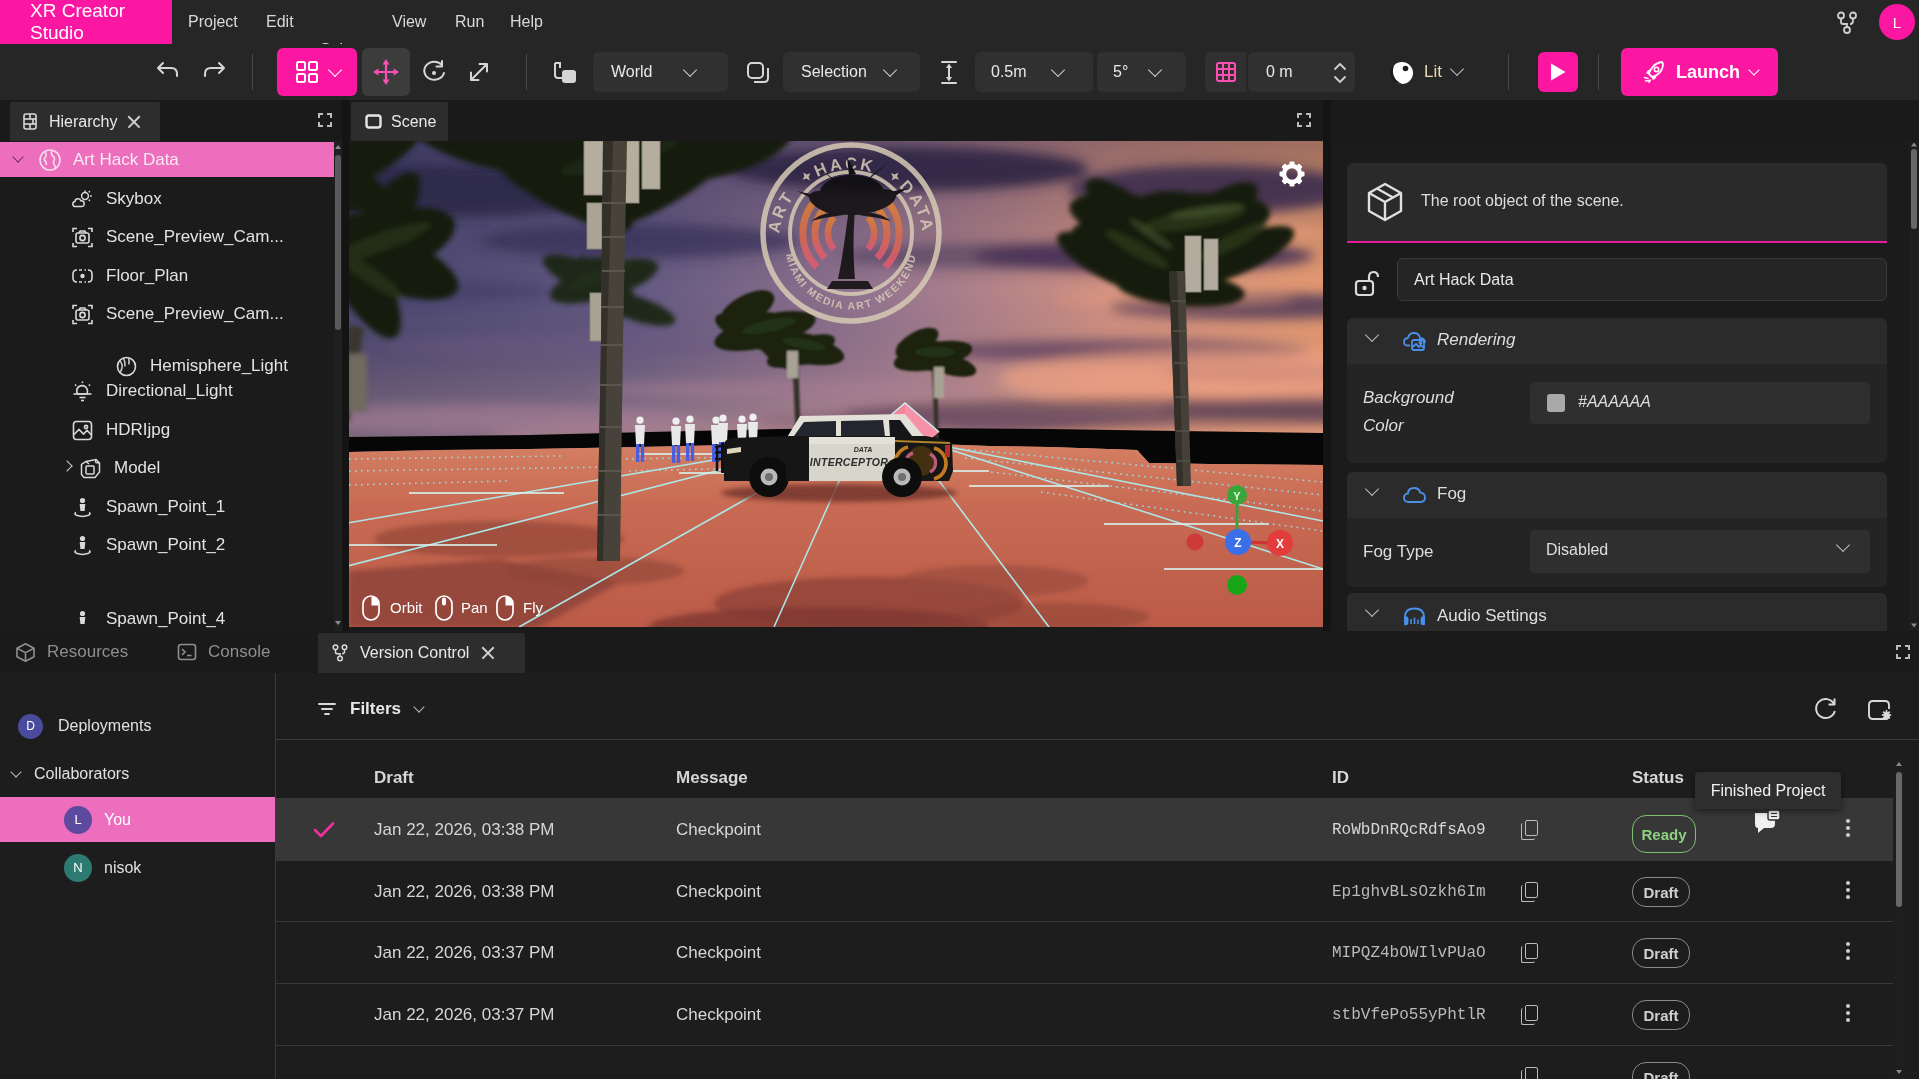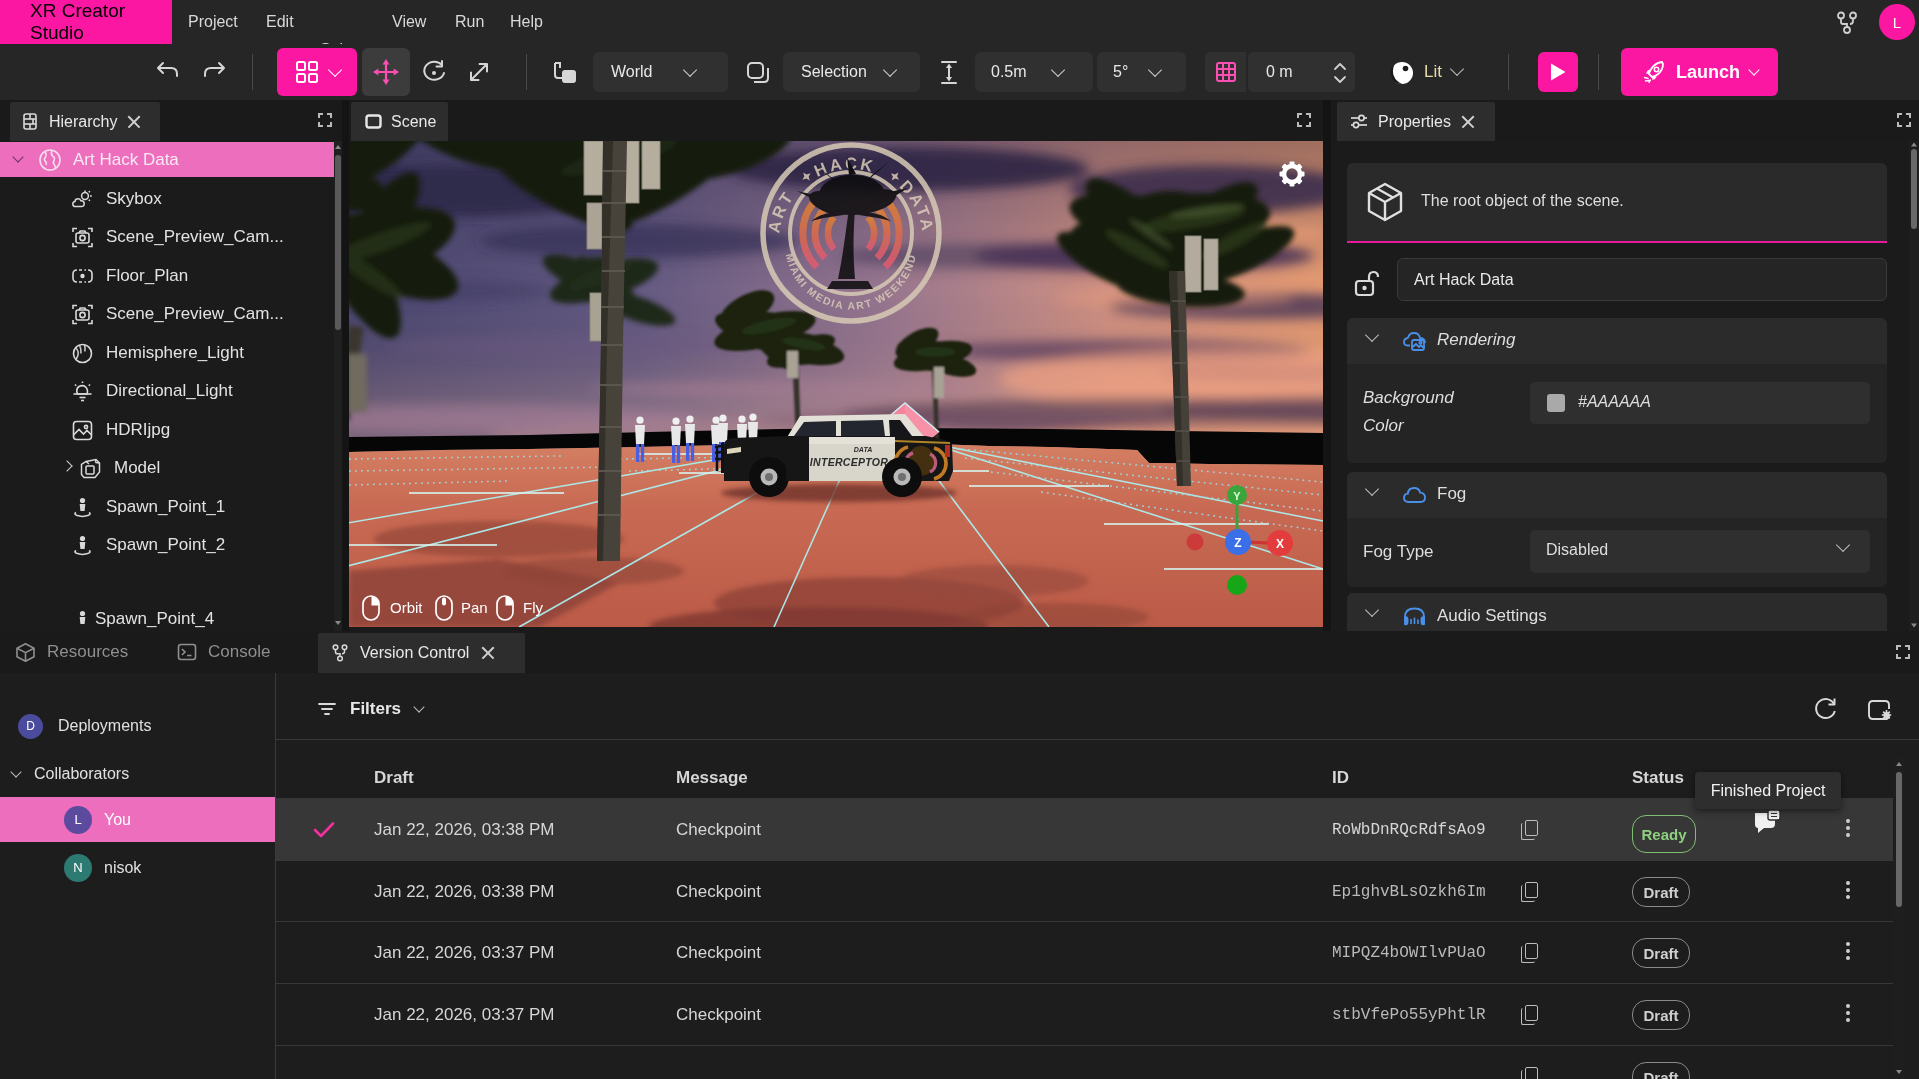--- a/index.html
+++ b/index.html
@@ -4,21 +4,21 @@
 <style>
 * { margin:0; padding:0; box-sizing:border-box; }
 html,body { width:1919px; height:1079px; background:#141414; overflow:hidden;
   font-family:"Liberation Sans", sans-serif; }
 #app { position:absolute; top:0; left:0; width:1919px; height:1079px; }
 .abs { position:absolute; }
 .flex { display:flex; align-items:center; }
 
 #menubar { position:absolute; top:0; left:0; width:1919px; height:44px; background:#262626; }
 #logo { position:absolute; top:0; left:0; width:172px; height:44px; background:#fb17a1;
-  color:#000000; font-size:19px; display:flex; align-items:center; justify-content:center;padding-left:30px; }
+  color:#ffffff; font-size:19px; display:flex; align-items:center; justify-content:center;padding-left:30px; }
 .menuitem { position:absolute; top:0; height:44px; display:flex; align-items:center;
   color:#d9d9d9; font-size:16px; }
 
 #toolbar { position:absolute; top:44px; left:0; width:1919px; height:56px; background:#262626; }
 .tbtn { position:absolute; border-radius:6px; display:flex; align-items:center; justify-content:center; }
 .tsep { position:absolute; width:1px; height:36px; top:10px; background:#4a4a4a; }
 .ddbox { position:absolute; top:8px; height:40px; background:#303030; border-radius:6px;
   display:flex; align-items:center; color:#e8e8e8; font-size:16px; }
 .chev { width:10px; height:10px; border-right:1.8px solid #cfcfcf; border-bottom:1.8px solid #cfcfcf;
   transform:rotate(45deg); margin-top:-5px; }
@@ -299,21 +299,21 @@
         <svg width="23" height="23" viewBox="0 0 23 23" style="margin-left:71px;">
           <g fill="none" stroke="#d9d9d9" stroke-width="1.6">
             <path d="M2 6 L2 2.5 L6 2.5 M17 2.5 L21 2.5 L21 6 M21 17 L21 20.5 L17 20.5 M6 20.5 L2 20.5 L2 17"></path>
             <rect x="5" y="7" width="13" height="10" rx="2"></rect>
             <circle cx="11.5" cy="12" r="2.6"></circle>
             <path d="M8 7 L9.2 5 L13.8 5 L15 7"></path>
           </g>
         </svg>
         <span style="margin-left:12px;">Scene_Preview_Cam...</span>
       </div>
-      <div class="hrow" style="top:193px;">
+      <div class="hrow" style="top:206px;margin-left:44px;">
         <svg width="23" height="23" viewBox="0 0 23 23" style="margin-left:71px;">
           <g fill="none" stroke="#d9d9d9" stroke-width="1.6">
             <circle cx="11.5" cy="11.5" r="9"></circle>
             <path d="M4.5 5.5 Q8 9 7 13 Q6.5 15.5 4.8 17.2 M8.5 3 Q10.5 7.5 10 11.5 M13.5 2.8 Q14.5 6 13.8 9.5" opacity="0.9"></path>
           </g>
         </svg>
         <span style="margin-left:12px;">Hemisphere_Light</span>
       </div>
       <div class="hrow" style="top:231px;">
         <svg width="23" height="23" viewBox="0 0 23 23" style="margin-left:71px;">
@@ -370,21 +370,21 @@
         </svg>
         <span style="margin-left:12px;">Spawn_Point_2</span>
       </div>
       <div class="hrow" style="top:462px;height:26px;overflow:hidden;align-items:flex-start;padding-top:6px;">
         <svg width="23" height="23" viewBox="0 0 23 23" style="margin-left:71px;">
           <g fill="#d9d9d9">
             <circle cx="11.5" cy="4.5" r="2.6"></circle>
             <path d="M8.7 8 L14.3 8 L13.6 15 L9.4 15 Z"></path>
           </g>
         </svg>
-        <span style="margin-left:1px;">Spawn_Point_4</span>
+        <span style="margin-left:12px;">Spawn_Point_4</span>
       </div>
 
       <div class="abs" style="left:334px;top:0;width:8px;height:490px;background:#202020;">
         <div class="abs" style="left:1px;top:14px;width:6px;height:175px;background:#5a5a5a;border-radius:3px;"></div>
         <svg class="abs" style="left:0;top:2px;" width="8" height="8" viewBox="0 0 8 8">
             <path d="M1 6 L4 2 L7 6 Z" fill="#8a8a8a"></path>
           </svg>
         <svg class="abs" style="left:0;top:478px;" width="8" height="8" viewBox="0 0 8 8">
             <path d="M1 2 L4 6 L7 2 Z" fill="#8a8a8a"></path>
           </svg>
@@ -777,35 +777,20 @@
         <path d="M22.5 455.5 Q29.5 456.5 29.5 463 L29.5 464.5 L22.5 464.5 Z" fill="#fff"></path>
         <rect x="93" y="456.5" width="4" height="8" rx="2" fill="#fff"></rect>
         <path d="M156.5 455.5 Q163.5 456.5 163.5 463 L163.5 464.5 L156.5 464.5 Z" fill="#fff"></path>
         <text x="41" y="472">Orbit</text>
         <text x="112" y="472">Pan</text>
         <text x="174" y="472">Fly</text>
       </g>
     </svg>
   </div>
   <div id="props">
-    <div class="tabbar" style="left:0;top:0;width:588px;height:41px;">
-      <div class="tab" style="left:6px;width:158px;">
-        <svg width="20" height="20" viewBox="0 0 20 20" style="margin:0 9px 0 12px;">
-          <g stroke="#d9d9d9" stroke-width="1.7" fill="none">
-            <line x1="2" y1="6" x2="18" y2="6"></line>
-              <line x1="2" y1="13" x2="18" y2="13"></line>
-            <circle cx="12.5" cy="6" r="2.6" fill="#1f1f1f"></circle>
-            <circle cx="7" cy="13" r="2.6" fill="#1f1f1f"></circle>
-          </g>
-        </svg>
-        <span>Properties</span>
-        <div class="xclose" style="margin-left:10px;"></div>
-      </div>
-      <div class="fsicon" style="left:566px;top:13px;"></div>
-    </div>
     <div id="propbody">
 
       <div class="pcard" style="top:22px;height:78px;background:#2a2a2a;border-radius:6px 6px 0 0;">
         <svg width="40" height="42" viewBox="0 0 40 42" style="position:absolute;left:18px;top:18px;">
           <g fill="none" stroke="#e0e0e0" stroke-width="2.4" stroke-linejoin="round">
             <path d="M20 3 L36 12 L36 30 L20 39 L4 30 L4 12 Z"></path>
             <path d="M4 12 L20 21 L36 12 M20 21 L20 39"></path>
             <path d="M12 7.5 L28 16.5"></path>
           </g>
         </svg>

